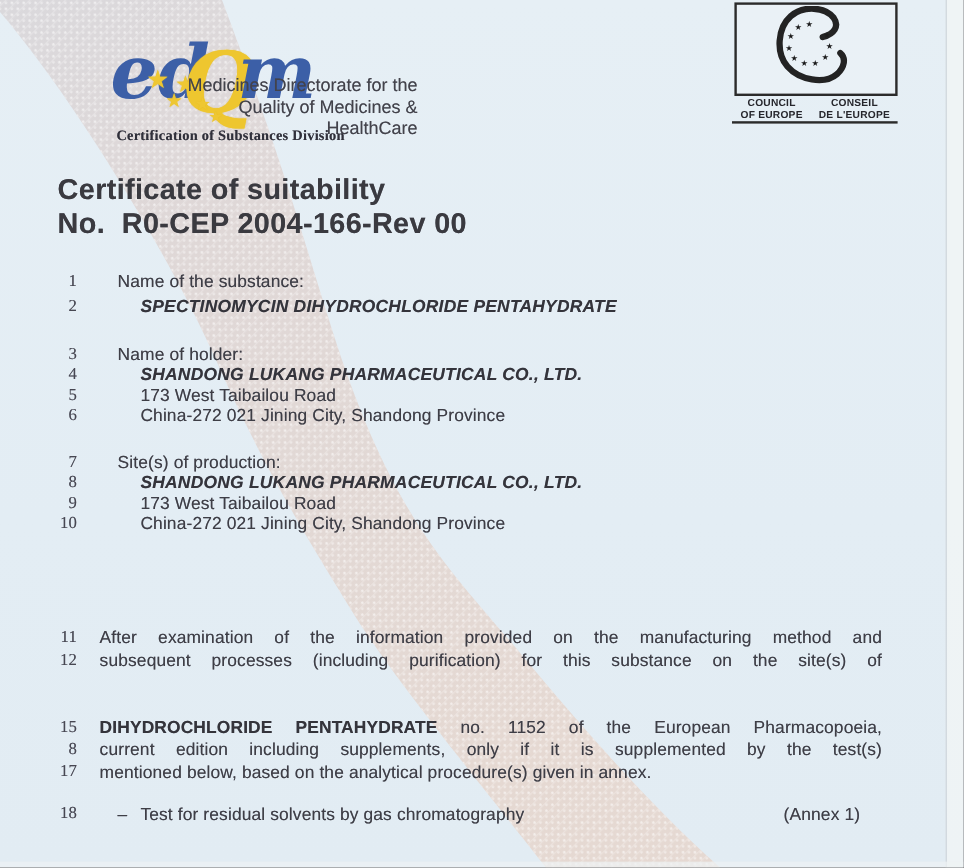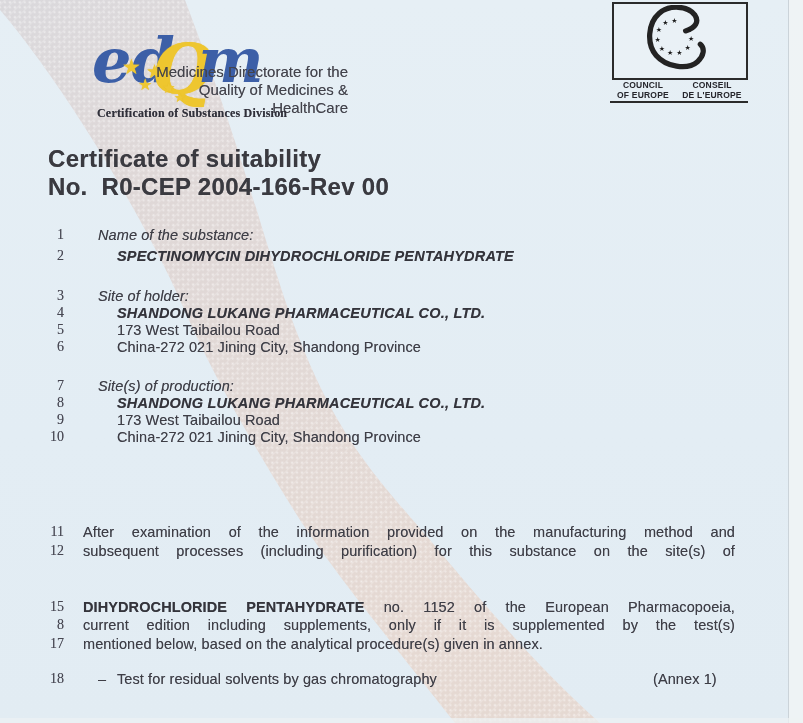--- a/index.html
+++ b/index.html
@@ -60,21 +60,21 @@
   .row{position:absolute; left:0; width:100%; height:18px;}
   .num{
     position:absolute; left:28px; width:36px; text-align:right;
     font-family:"Liberation Serif", serif; font-size:14px; color:#474752;
     text-shadow:0 0 .4px rgba(60,60,75,.45);
   }
   .t{
     position:absolute; font-size:14.5px; color:#3e3e46; letter-spacing:.1px;
     text-shadow:0 0 .45px rgba(55,55,70,.55); white-space:nowrap;
   }
-  .t.hdr{left:98px; font-style:italic;}
+  .t.hdr{left:98px; }
   .t.item{left:117px;}
   .t.boldline{left:117px; font-weight:bold; color:#34343b; letter-spacing:.2px;font-style:italic;}
   .t.para{left:83px; width:652px; white-space:normal;
           text-align:justify; text-align-last:justify;}
   .t.para.lastline{text-align-last:left;}
   .t.para b{font-weight:bold; color:#34343b;}
   .dash{position:absolute; left:98px;}
   .annex{position:absolute; left:653px;}
   .val{position:absolute; left:377px;}
 </style>
@@ -166,21 +166,21 @@
     <span class="num">1</span>
     <span class="t hdr">Name of the substance:</span>
   </div>
   <div class="row" style="top:248px">
     <span class="num">2</span>
     <span class="t boldline">SPECTINOMYCIN DIHYDROCHLORIDE PENTAHYDRATE</span>
   </div>
 
   <div class="row" style="top:288px">
     <span class="num">3</span>
-    <span class="t hdr">Site of holder:</span>
+    <span class="t hdr">Name of holder:</span>
   </div>
   <div class="row" style="top:305px">
     <span class="num">4</span>
     <span class="t boldline">SHANDONG LUKANG PHARMACEUTICAL CO., LTD.</span>
   </div>
   <div class="row" style="top:322px">
     <span class="num">5</span>
     <span class="t item">173 West Taibailou Road</span>
   </div>
   <div class="row" style="top:339px">

